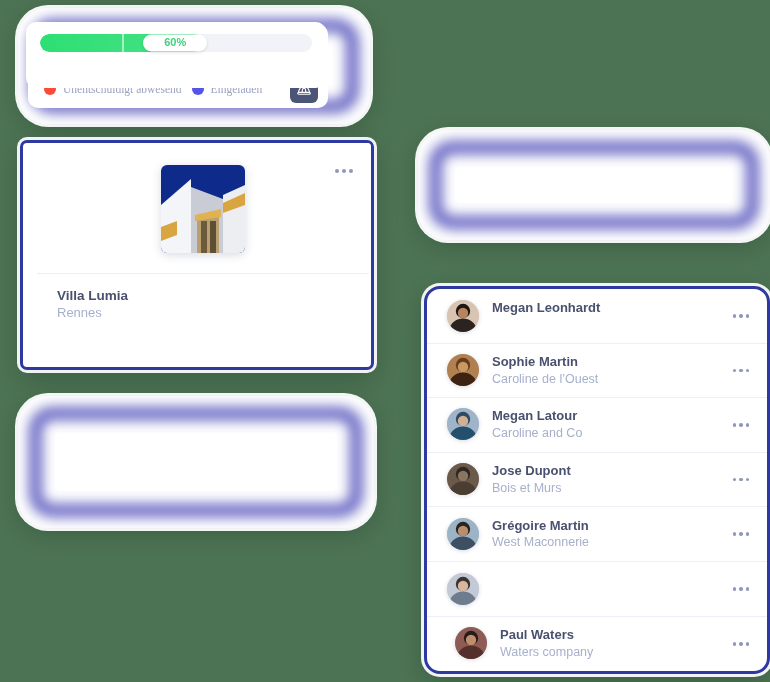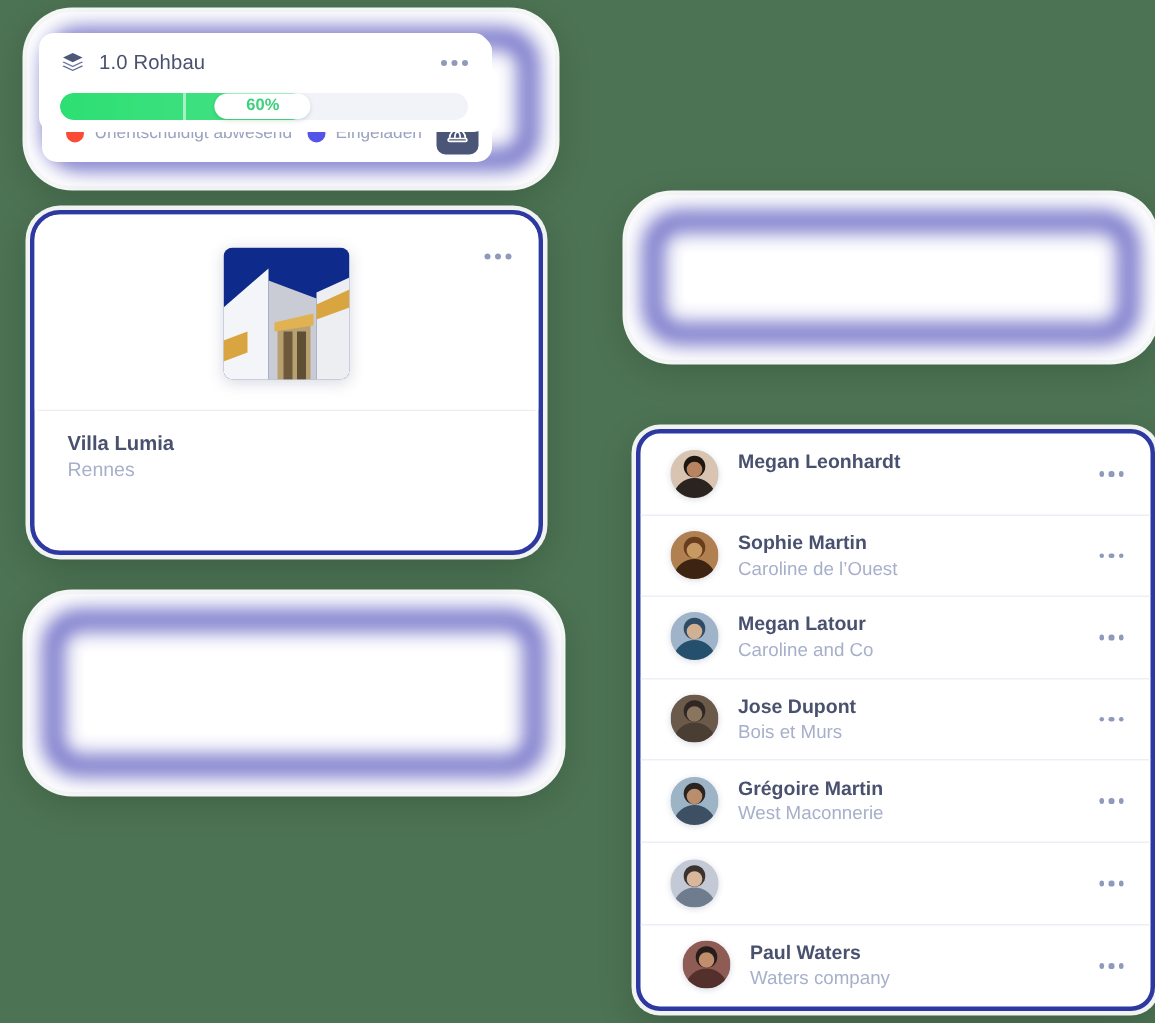--- a/index.html
+++ b/index.html
@@ -97,21 +97,22 @@
     width: 4px; height: 4px;
     border-radius: 50%;
     background: #8e99bb;
     display: block;
   }
   .dots.sm i { width: 3.5px; height: 3.5px; }
 
   
   #card-project {
     left: 20px; top: 140px; width: 336px; height: 224px;
-    border-radius: 20px;
+    border-radius: 7px;
+    padding-left: 12px;
   }
   .project-photo-area {
     position: relative;
     height: 130px;
     background: #ffffff;
   }
   .photo-thumb {
     position: absolute;
     left: 50%;
     transform: translateX(-50%);
@@ -187,20 +188,21 @@
   .legend-dot {
     width: 12px; height: 12px;
     border-radius: 50%;
     display: block;
     flex: none;
   }
   .legend-label {
     font-size: 11.5px;
     color: #9aa3c0;
     white-space: nowrap;
+    font-family: Liberation Serif, serif;
   }
   .helmet-btn {
     width: 28px; height: 28px;
     background: #4a5577;
     border-radius: 6px;
     margin-left: auto;
     display: flex;
     align-items: center;
     justify-content: center;
     flex: none;
@@ -402,35 +404,20 @@
           <path d="M12 4.5v3.6" stroke-linecap="round"></path>
           <rect x="2.6" y="17" width="18.8" height="2.8" rx="1.4"></rect>
           <path d="M9.3 16.6c0-3.2 1.1-6 2.7-6s2.7 2.8 2.7 6"></path>
         </svg>
       </span>
     </div>
   </div>
 
   <div class="glow-wrap" id="card-progress-wrap"></div>
   <div class="card" id="card-progress">
-    <div class="prog-head">
-      <span class="prog-head-left">
-        <svg class="layers-ico" viewBox="0 0 24 24">
-          <path d="M12 3.2 2.8 7.6 12 12l9.2-4.4z" fill="#4f5878"></path>
-          <path d="M3.6 11.4 12 15.4l8.4-4 1.4.6L12 16.6 2.2 12z" fill="#707aa0"></path>
-          <path d="M3.6 15.1 12 19.1l8.4-4 1.4.6L12 20.3 2.2 15.7z" fill="#5b6590"></path>
-        </svg>
-        <span class="prog-title">1.0 Rohbau</span>
-      </span>
-      <span class="dots">
-          <i></i>
-          <i></i>
-          <i></i>
-        </span>
-    </div>
     <div class="prog-bar-holder">
       <div class="prog-track">
         <div class="prog-fill" id="prog-fill" style="width: 60%;"></div>
         <div class="prog-seg-divider" id="prog-seg" style="left: 30%;"></div>
       </div>
       <div class="prog-pill" id="prog-pill" style="left: 61.5%;">60%</div>
     </div>
   </div>
 
   <div class="bordered-card" id="card-people">

